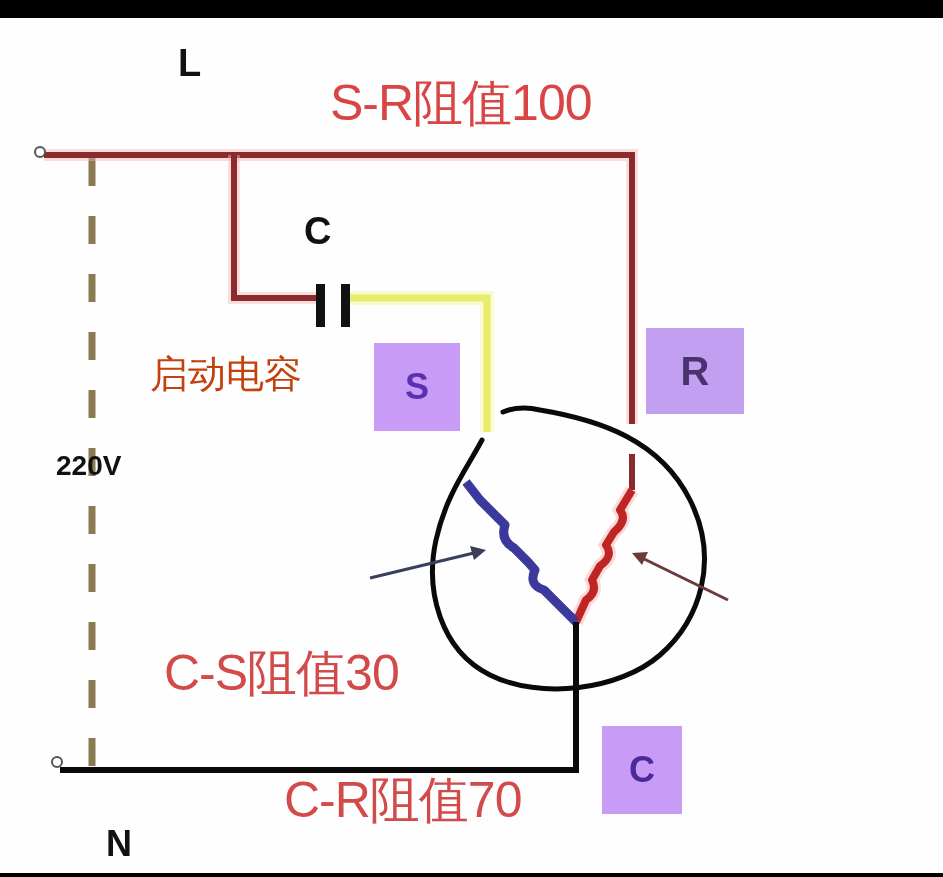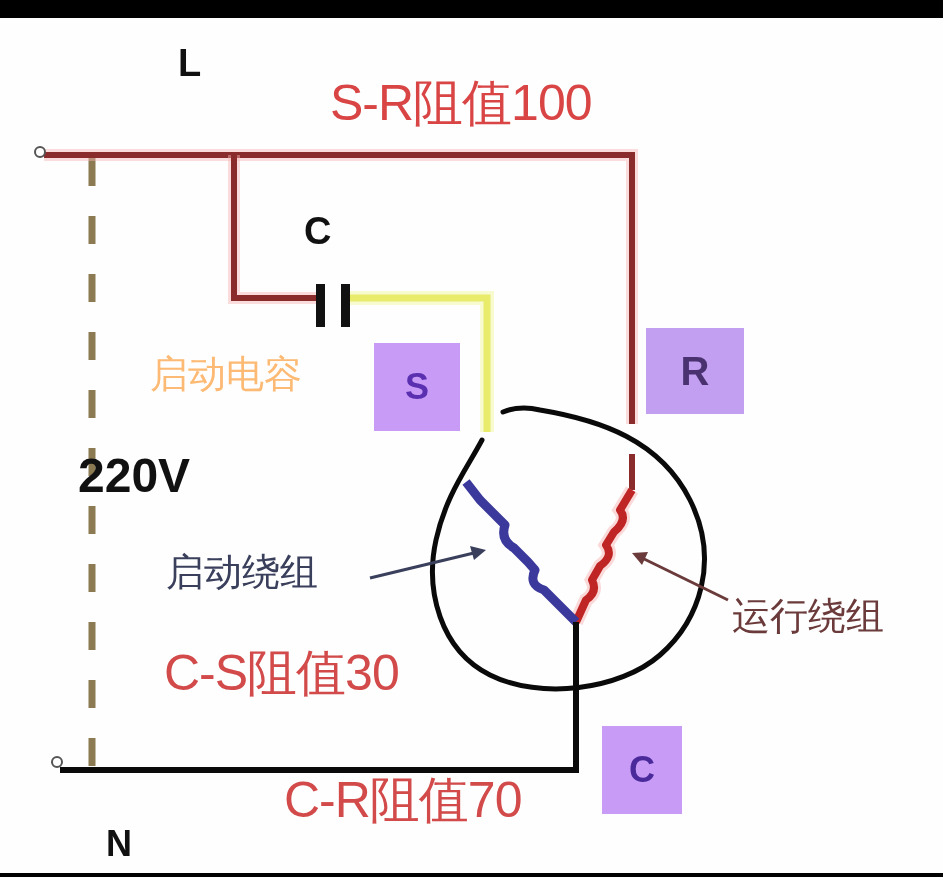--- a/index.html
+++ b/index.html
@@ -12,21 +12,21 @@
   }
   #paper {
     position: absolute; left: 0; top: 18px;
     width: 943px; height: 855px;
     background: #fefefe;
   }
   svg.wires { position: absolute; left: 0; top: 0; width: 943px; height: 877px; }
   .lbl { position: absolute; white-space: nowrap; line-height: 1; }
   .black-bold { color: #111; font-weight: bold; font-family: "Liberation Sans", sans-serif; }
   .red-big { font-weight: normal; font-size: 50px; letter-spacing: -1px; font-family: "Liberation Sans", "DejaVu Sans", sans-serif; }
-  .cn { font-size: 38px; color: #fdba74; font-family: "DejaVu Sans", sans-serif; }
+  .cn { font-size: 38px; color: #c2410c; font-family: "DejaVu Sans", sans-serif; }
   .term-box {
     position: absolute;
     display: flex; align-items: center; justify-content: center;
     font-weight: bold; font-family: "Liberation Sans", sans-serif;
   }
 </style>
 </head>
 <body>
 
 <div id="canvas">
@@ -105,25 +105,23 @@
   <span class="lbl cn" style="left:150px; top:355px;">启动电容</span>
 
   <div class="term-box" style="left:374px; top:343px; width:86px; height:88px; background:#c89cf6; color:#5a2fb0; font-size:36px;">
     <span>S</span>
   </div>
 
   <div class="term-box" style="left:646px; top:328px; width:98px; height:86px; background:#c29ff0; color:#4a3270; font-size:40px;">
     <span>R</span>
   </div>
 
-  <span class="lbl black-bold" style="left:78px; top:452px; font-size:48px;">220V</span>
+  <span class="lbl black-bold" style="left:56px; top:452px; font-size:28px;">220V</span>
 
-  <span class="lbl cn" style="left:166px; top:553px; color:#3a3f5c;">启动绕组</span>
 
-  <span class="lbl cn" style="left:732px; top:597px; color:#6b3a3a;">运行绕组</span>
 
   <span class="lbl red-big" style="left:140px; top:648px; color:#d24a4a;margin-left:24px;">C-S阻值30</span>
 
   <div class="term-box" style="left:602px; top:726px; width:80px; height:88px; background:#c89cf6; color:#4a2a9a; font-size:36px;">
     <span>C</span>
   </div>
 
   <span class="lbl red-big" style="left:284px; top:775px; color:#d24a4a;">C-R阻值70</span>
 
   <span class="lbl black-bold" style="left:106px; top:826px; font-size:36px;">N</span>

